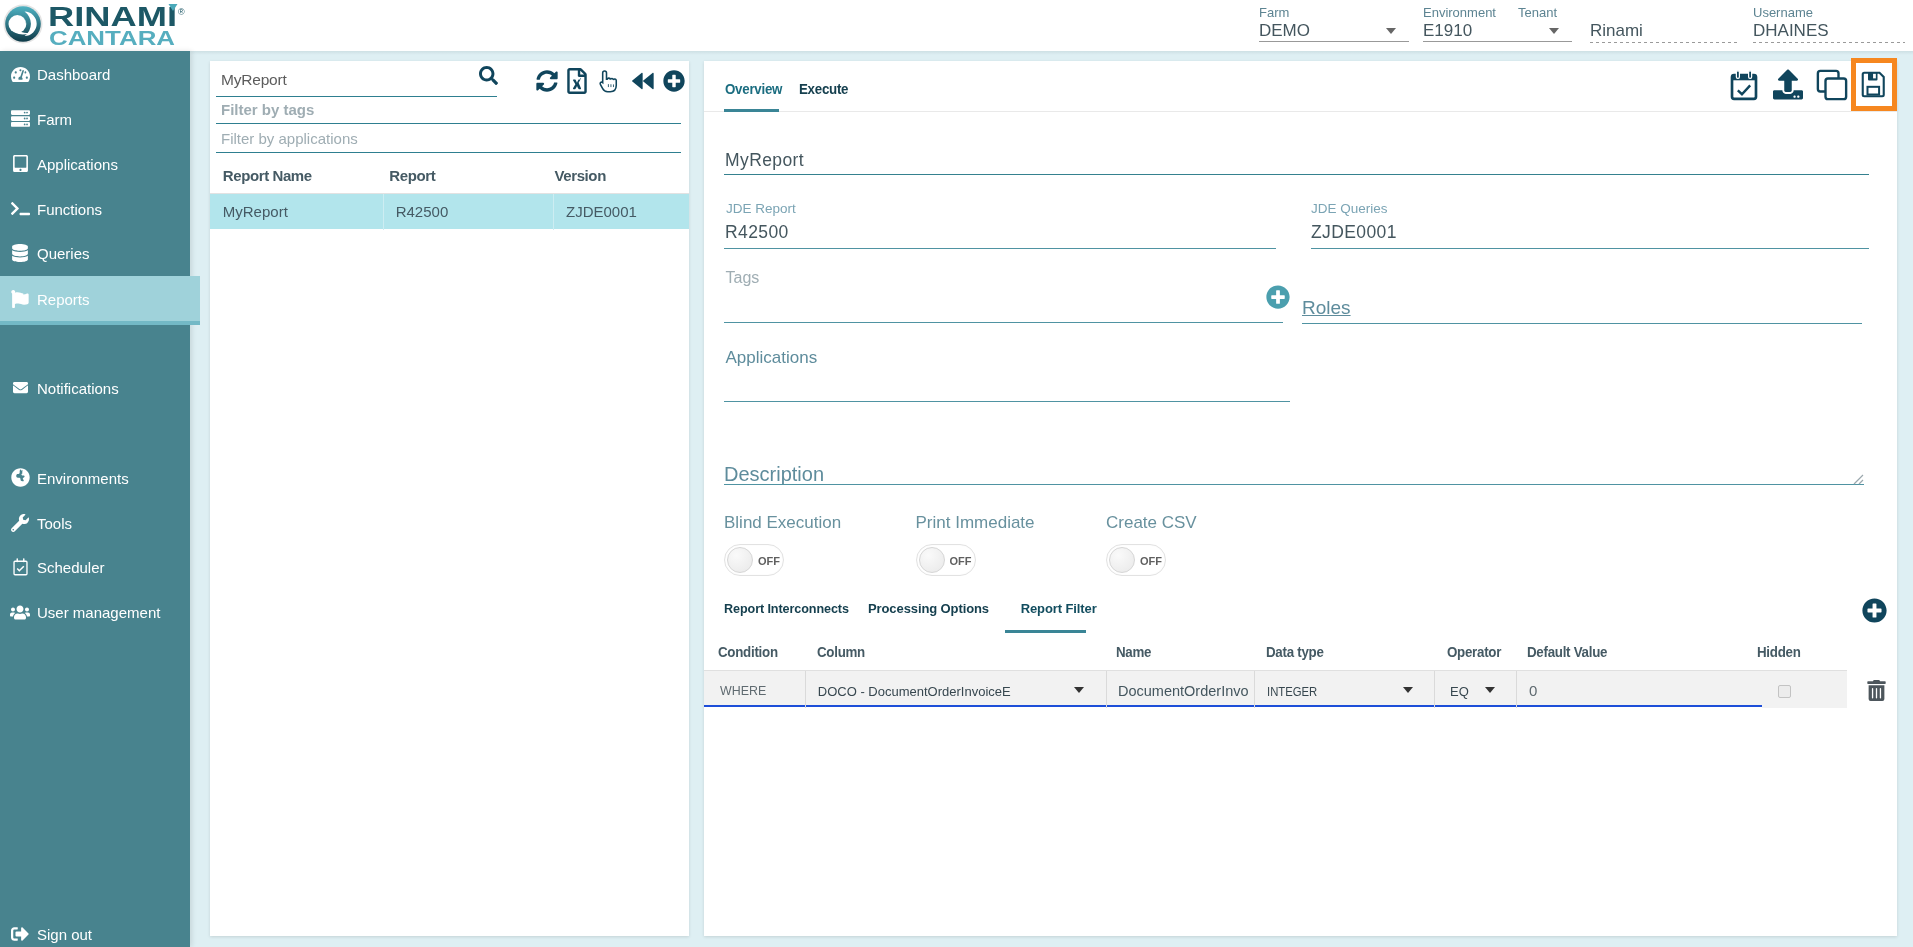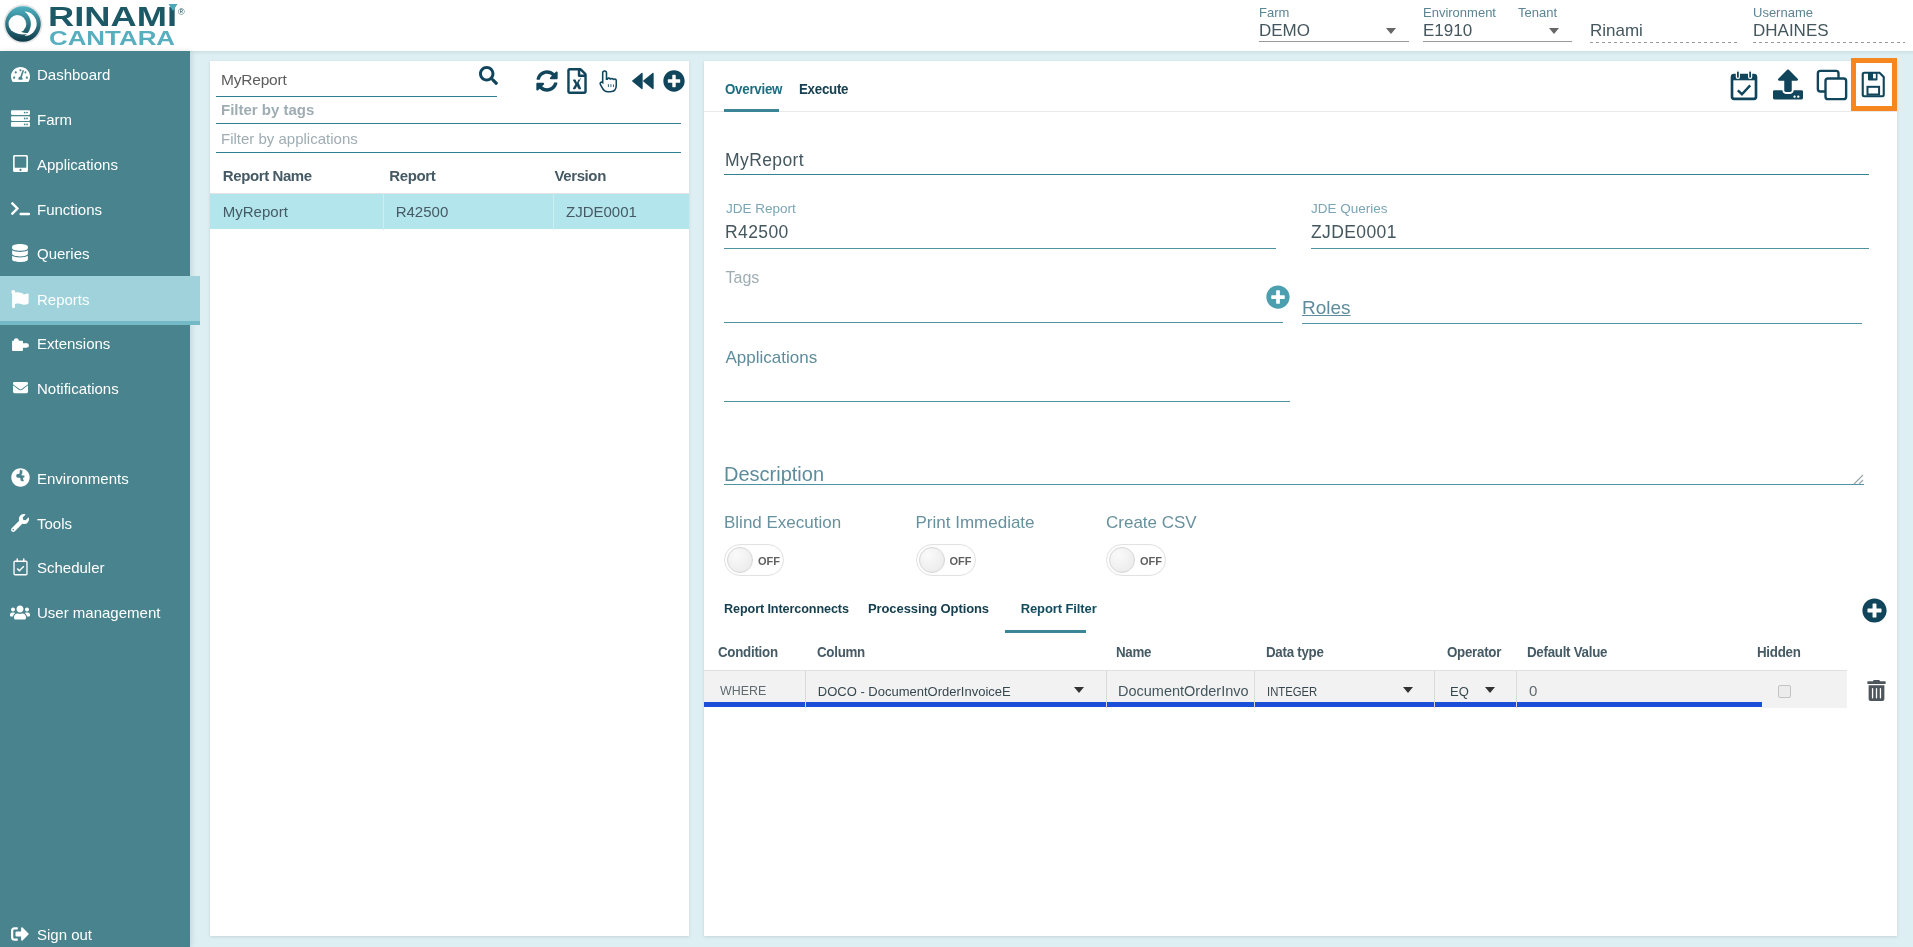--- a/index.html
+++ b/index.html
@@ -49,21 +49,21 @@
 .toglabel { position:absolute; font-size:17px; color:#68919e; top:452px; }
 .toggle { position:absolute; top:483px; width:60px; height:32px; border:1px solid #e2e2e2; border-radius:16px; background:#fff; box-shadow:inset 0 0 2px rgba(0,0,0,0.04); }
 .toggle .knob { position:absolute; left:2px; top:2px; width:26px; height:26px; border-radius:50%;
   background:radial-gradient(circle at 35% 30%, #fafafa, #e8e8e8); border:1px solid #d6d6d6; }
 .toggle .off { position:absolute; left:33px; top:10px; font-size:11px; font-weight:bold; color:#5f5f5f; }
 .btab { position:absolute; top:540px; font-size:13px; font-weight:bold; color:#16404f; white-space:nowrap; letter-spacing:-0.1px; }
 #btabsel { position:absolute; left:301px; top:569px; width:81px; height:3px; background:#3a8596; }
 
 
 .fth { position:absolute; top:583px; font-size:14.5px; font-weight:bold; color:#455a64; letter-spacing:-0.3px; transform:scaleX(0.92); transform-origin:0 0; }
-#frow { position:absolute; left:0; top:608.5px; width:1193px; height:37.5px; background:#f2f2f2; border-top:1px solid #e0e0e0; border-bottom:5px solid #1d4ed8; }
+#frow { position:absolute; left:0; top:608.5px; width:1193px; height:37.5px; background:#f2f2f2; border-top:1px solid #e0e0e0; border-bottom:2px solid #1d4ed8; }
 #frow .sep { position:absolute; top:0; width:1px; height:37.5px; background:#dadada; }
 #frow .cell { position:absolute; font-size:15px; color:#5f6a70; top:11px; }
 .fcaret { position:absolute; width:0; height:0; border-left:5px solid transparent; border-right:5px solid transparent; border-top:6px solid #333; top:16px; }
 #fcheck { position:absolute; left:16.8px; top:14px; width:13px; height:13px; background:#ececec; border:1px solid #c3c3c3; border-radius:2px; }
 </style>
 </head>
 <body>
 
 <div id="header">
   <svg class="abs" style="left:3px; top:3px;" width="40" height="42" viewBox="0 0 40 42">
@@ -147,31 +147,20 @@
     <span class="stx">Queries</span>
   </div>
   <div class="sitem active" style="top:224.85px;">
     <span class="sic">
         <svg width="18" height="18" viewBox="0 0 512 512" fill="#fff">
           <path d="M349.6 98.8C296 98.8 251.7 64 184.3 64c-25 0-47.3 4.4-68 12a55.9 55.9 0 0 0 3.6-23.6C118.1 24 94.8 1.2 66.3 0 34.3-1.3 8 24.3 8 56c0 19 9.5 35.8 24 45.9V480c0 17.7 14.3 32 32 32h16c17.7 0 32-14.3 32-32v-83.4c31.7-7.5 60.2-12.6 96.4-12.6 53.6 0 97.8 34.8 165.2 34.8 41.8 0 76-9.1 109.3-24.1 11.5-5.2 19-16.6 19-29.2V131.3c0-23.5-24.5-38.9-45.7-28.9-31.6 14.9-69.6 27.4-106.6 27.4z"></path>
         </svg>
       </span>
     <span class="stx">Reports</span>
   </div>
-  <div class="sitem" style="top:269.7px;">
-    <span class="sic">
-        <svg width="18" height="18" viewBox="0 0 512 512" fill="#fff">
-          <rect x="30" y="190" width="310" height="290" rx="26"></rect>
-          <circle cx="150" cy="190" r="72"></circle>
-          <rect x="280" y="260" width="170" height="130" rx="26"></rect>
-          <circle cx="448" cy="325" r="62"></circle>
-        </svg>
-      </span>
-    <span class="stx">Extensions</span>
-  </div>
   <div class="sitem" style="top:314.55px;">
     <span class="sic">
         <svg width="19" height="15" viewBox="0 0 512 512" fill="#fff">
           <path d="M502.3 190.8c3.9-3.1 9.7-.2 9.7 4.7V400c0 26.5-21.5 48-48 48H48c-26.5 0-48-21.5-48-48V195.6c0-5 5.7-7.8 9.7-4.7 22.4 17.4 52.1 39.5 154.1 113.6 21.1 15.4 56.7 47.8 92.2 47.6 35.7.3 72-32.8 92.3-47.6 102-74.1 131.6-96.3 154-113.7zM256 320c23.2.4 56.6-29.2 73.4-41.4 132.7-96.3 142.8-104.7 173.4-128.7 5.8-4.5 9.2-11.5 9.2-18.9v-19c0-26.5-21.5-48-48-48H48C21.5 64 0 85.5 0 112v19c0 7.4 3.4 14.3 9.2 18.9 30.6 23.9 40.7 32.4 173.4 128.7 16.8 12.2 50.2 41.8 73.4 41.4z"></path>
         </svg>
       </span>
     <span class="stx">Notifications</span>
   </div>
   <div class="sitem" style="top:404.25px;">
     <span class="sic">

